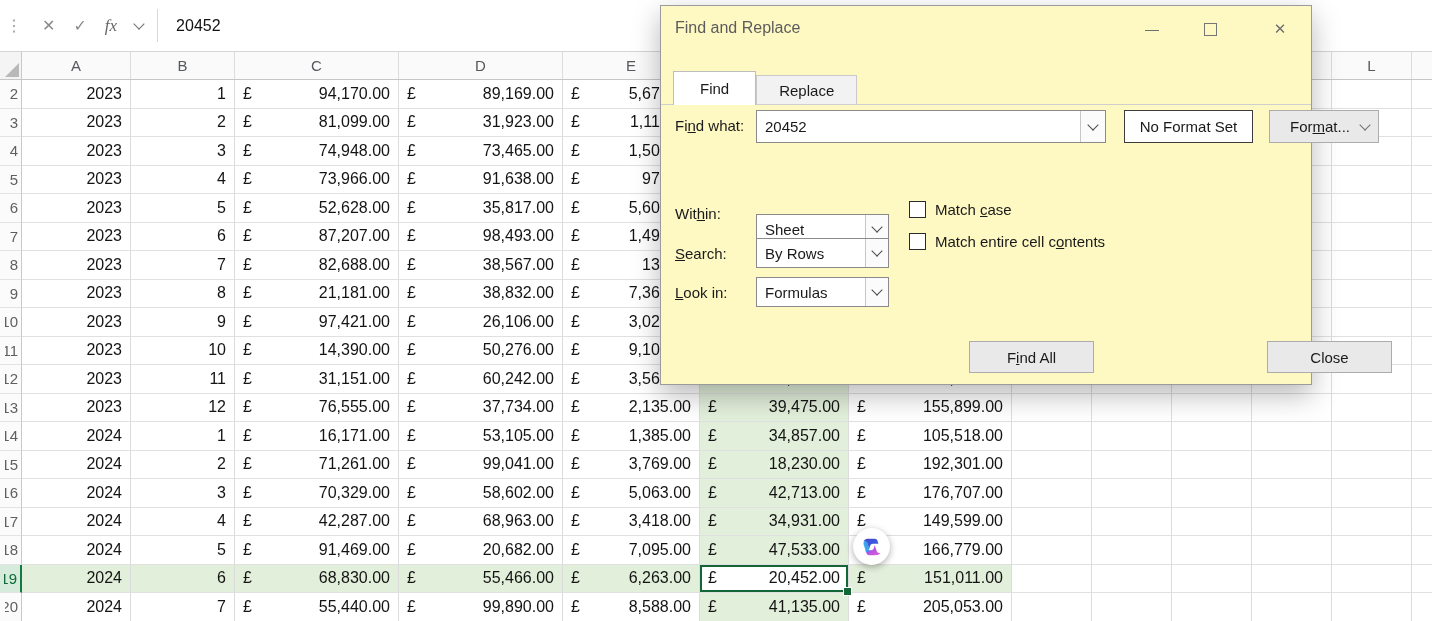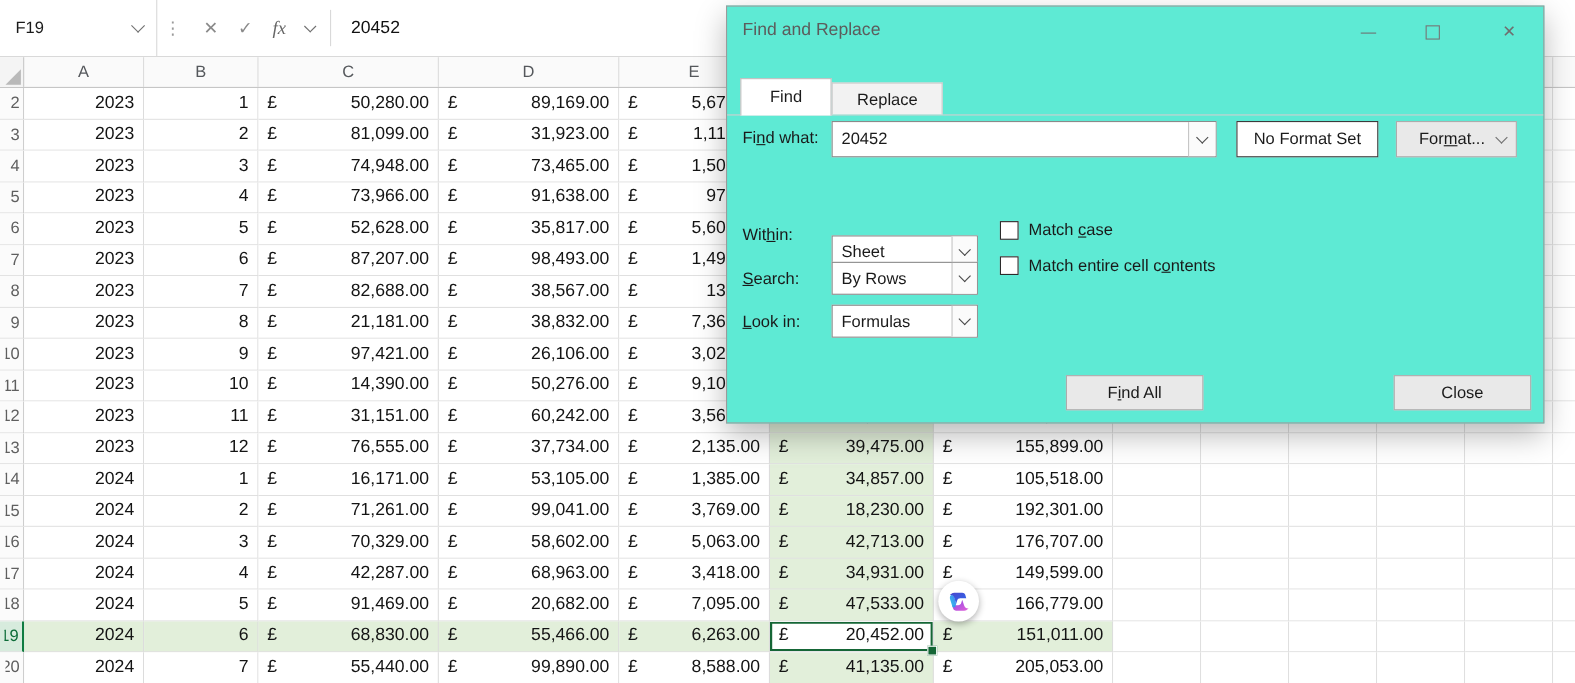--- a/index.html
+++ b/index.html
@@ -54,21 +54,21 @@
                box-shadow:inset 0 0 0 2px #156636;}
   .active-cell::after{content:'';position:absolute;right:-4px;bottom:-4px;width:7px;height:7px;
                       background:#156636;border:1.5px solid #fff;}
 
   
   .copilot{position:absolute;left:853px;top:528px;width:37px;height:37px;border-radius:50%;
            background:#fff;box-shadow:0 2px 7px rgba(0,0,0,.32);display:flex;align-items:center;
            justify-content:center;z-index:5;}
 
   
-  .dialog{position:absolute;left:660px;top:5px;width:744px;height:380px;background:#5eead4;
+  .dialog{position:absolute;left:660px;top:5px;width:652px;height:380px;background:#fef9c3;
           border:1px solid #9b9b9b;box-shadow:0 10px 26px rgba(0,0,0,.28);
           box-sizing:border-box;z-index:10;font-size:15px;color:#1a1a1a;}
   .dlg-title{position:absolute;left:14px;top:13px;font-size:16px;color:#5c5c5c;}
   .wc{position:absolute;top:13px;width:22px;height:20px;display:flex;align-items:center;
       justify-content:center;color:#6f6f6f;}
   .wc-min{right:148px;font-size:14px;}
   .wc-max{right:90px;}
   .wc-close{right:20px;font-size:15px;}
   .max-box{display:inline-block;width:11px;height:11px;border:1px solid #767676;}
 
@@ -121,24 +121,20 @@
   .btn-close{position:absolute;left:606px;top:335px;width:125px;height:32px;}
 
   u{text-decoration:underline;}
 </style>
 </head>
 <body>
 
 <div class="app">
 
   <div class="fbar">
-    <div class="namebox">
-      <span class="nb-text">F19</span>
-      <span class="chev"></span>
-    </div>
     <div class="fbar-dots">⋮</div>
     <div class="fbar-icons">
       <span class="icon-x">✕</span>
       <span class="icon-check">✓</span>
       <span class="icon-fx">fx</span>
       <span class="chev chev-sm"></span>
     </div>
     <div class="fbar-divider"></div>
     <div class="fbar-formula">
       <span>20452</span>
@@ -166,21 +162,21 @@
       <div class="row">
         <div class="rh">
           <span class="rh-in">
             <span>2</span>
           </span>
         </div>
         <div class="cell num c-a">2023</div>
         <div class="cell num c-b">1</div>
         <div class="cell acc c-c">
           <span class="cur">£</span>
-          <span class="val">50,280.00</span>
+          <span class="val">94,170.00</span>
         </div>
         <div class="cell acc c-d">
           <span class="cur">£</span>
           <span class="val">89,169.00</span>
         </div>
         <div class="cell acc c-e">
           <span class="cur">£</span>
           <span class="val">5,677.00</span>
         </div>
         <div class="cell acc c-f">

